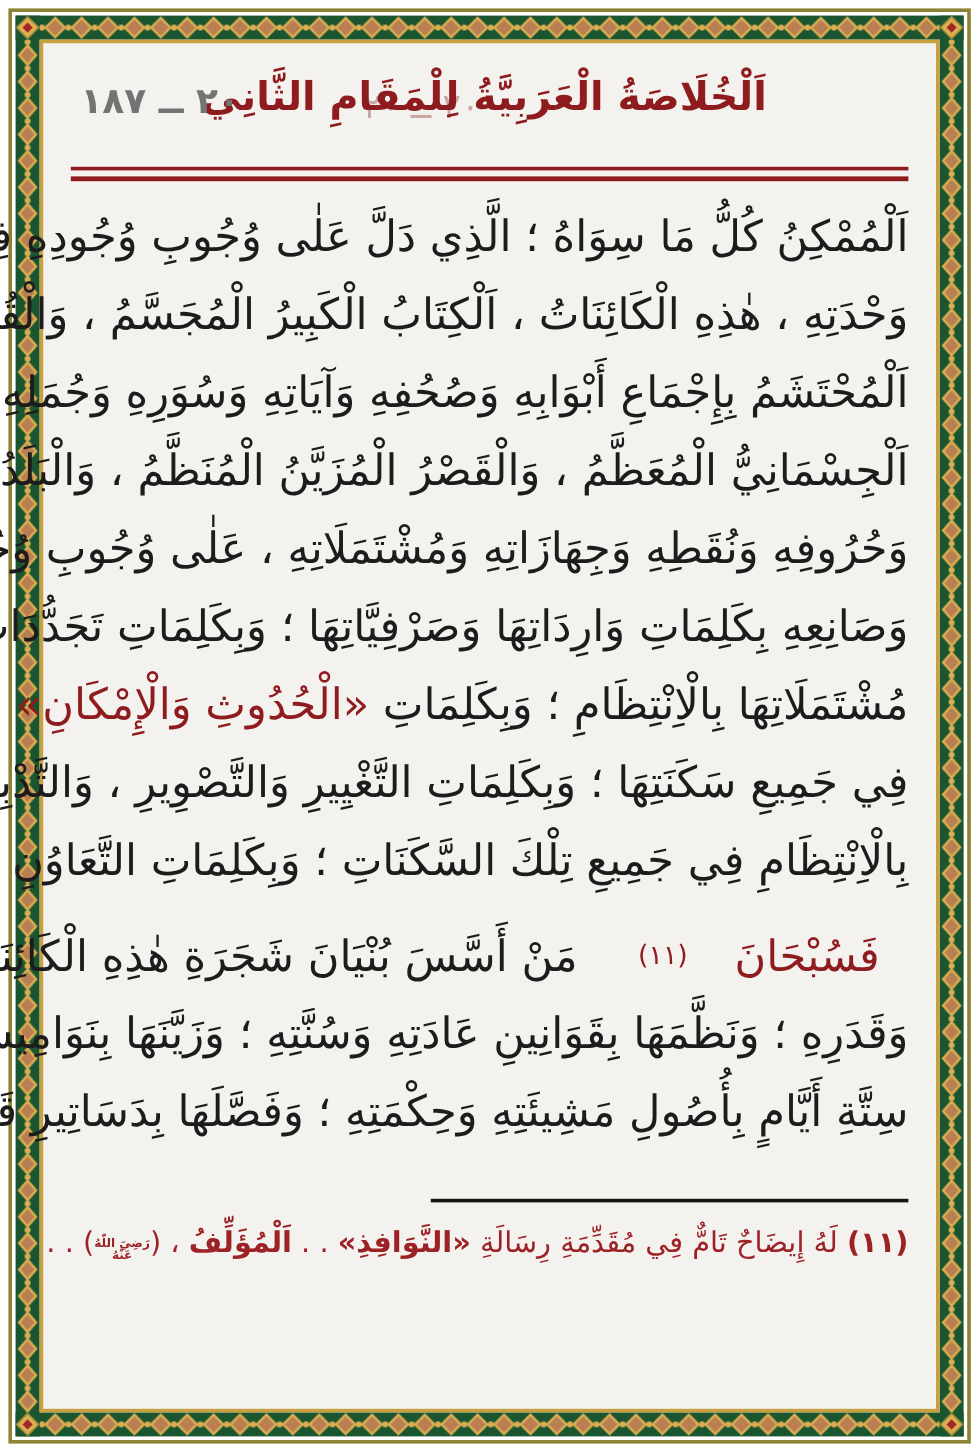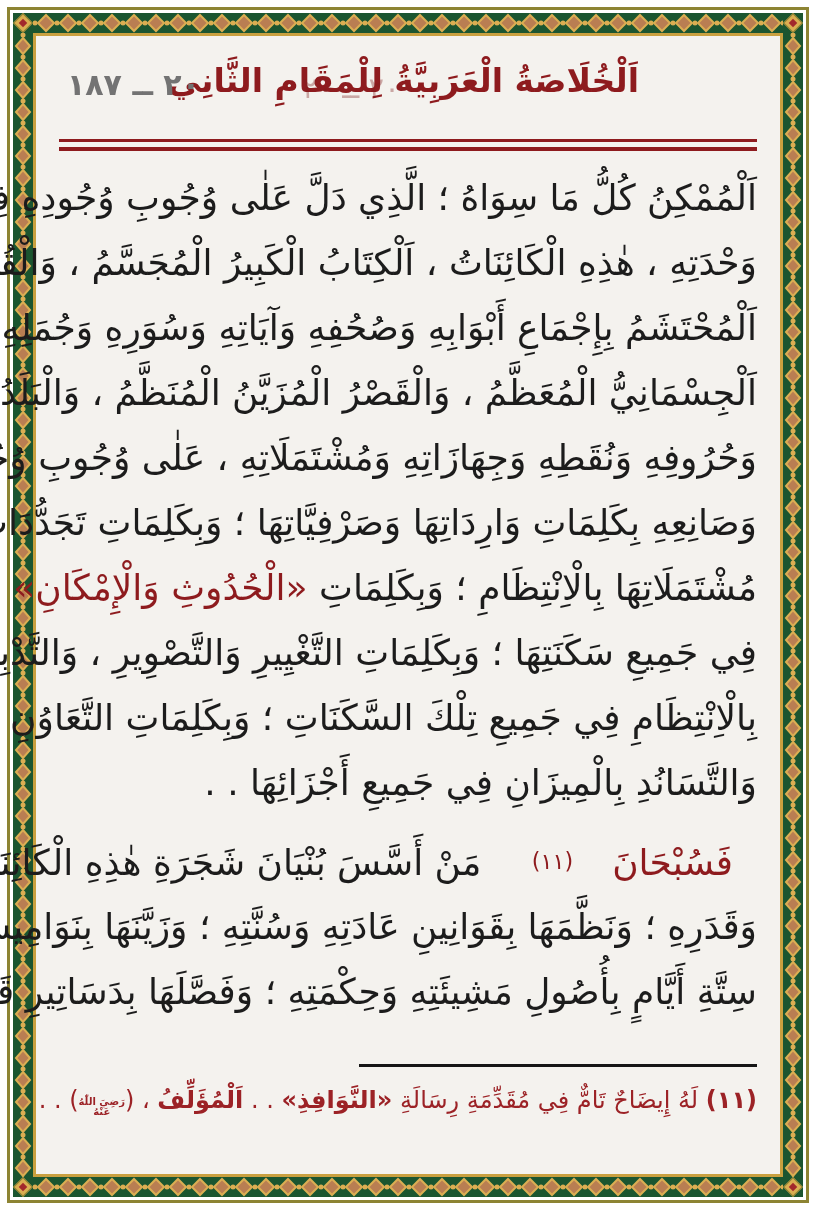--- a/index.html
+++ b/index.html
@@ -127,21 +127,20 @@
     <div class="body-block">
       <div class="bl">اَلْمُمْكِنُ كُلُّ مَا سِوَاهُ ؛ الَّذِي دَلَّ عَلٰى وُجُوبِ وُجُودِهِ فِي</div>
       <div class="bl">وَحْدَتِهِ ، هٰذِهِ الْكَائِنَاتُ ، اَلْكِتَابُ الْكَبِيرُ الْمُجَسَّمُ ، وَالْقُرْآنُ</div>
       <div class="bl">اَلْمُحْتَشَمُ بِإِجْمَاعِ أَبْوَابِهِ وَصُحُفِهِ وَآيَاتِهِ وَسُوَرِهِ وَجُمَلِهِ وَكَلِمَاتِهِ</div>
       <div class="bl">اَلْجِسْمَانِيُّ الْمُعَظَّمُ ، وَالْقَصْرُ الْمُزَيَّنُ الْمُنَظَّمُ ، وَالْبَلَدُ الْمُكَمَّلُ</div>
       <div class="bl">وَحُرُوفِهِ وَنُقَطِهِ وَجِهَازَاتِهِ وَمُشْتَمَلَاتِهِ ، عَلٰى وُجُوبِ وُجُودِ خَالِقِهِ</div>
       <div class="bl">وَصَانِعِهِ بِكَلِمَاتِ وَارِدَاتِهَا وَصَرْفِيَّاتِهَا ؛ وَبِكَلِمَاتِ تَجَدُّدَاتِ</div>
       <div class="bl"><span>مُشْتَمَلَاتِهَا بِالْاِنْتِظَامِ ؛ وَبِكَلِمَاتِ</span> <span class="red">«الْحُدُوثِ وَالْإِمْكَانِ»</span> <span>وَالتَّغَيُّرِ</span></div>
       <div class="bl">فِي جَمِيعِ سَكَنَتِهَا ؛ وَبِكَلِمَاتِ التَّغْيِيرِ وَالتَّصْوِيرِ ، وَالتَّدْبِيرِ وَالتَّدْوِيرِ</div>
       <div class="bl">بِالْاِنْتِظَامِ فِي جَمِيعِ تِلْكَ السَّكَنَاتِ ؛ وَبِكَلِمَاتِ التَّعَاوُنِ وَالتَّجَاوُبِ</div>
-      <div class="bl endline">وَالتَّسَانُدِ بِالْمِيزَانِ فِي جَمِيعِ أَجْزَائِهَا . .</div>
     </div>
 
     <div class="body-block p2">
       <div class="bl first"><span class="red">فَسُبْحَانَ</span><span class="red sup">(١١)</span> <span>مَنْ أَسَّسَ بُنْيَانَ شَجَرَةِ هٰذِهِ الْكَائِنَاتِ فِي</span></div>
       <div class="bl">وَقَدَرِهِ ؛ وَنَظَّمَهَا بِقَوَانِينِ عَادَتِهِ وَسُنَّتِهِ ؛ وَزَيَّنَهَا بِنَوَامِيسِ عِنَايَتِهِ</div>
       <div class="bl">سِتَّةِ أَيَّامٍ بِأُصُولِ مَشِيئَتِهِ وَحِكْمَتِهِ ؛ وَفَصَّلَهَا بِدَسَاتِيرِ قَضَائِهِ</div>
     </div>
 
     <div class="fn">
       <div class="fn-rule"></div>

